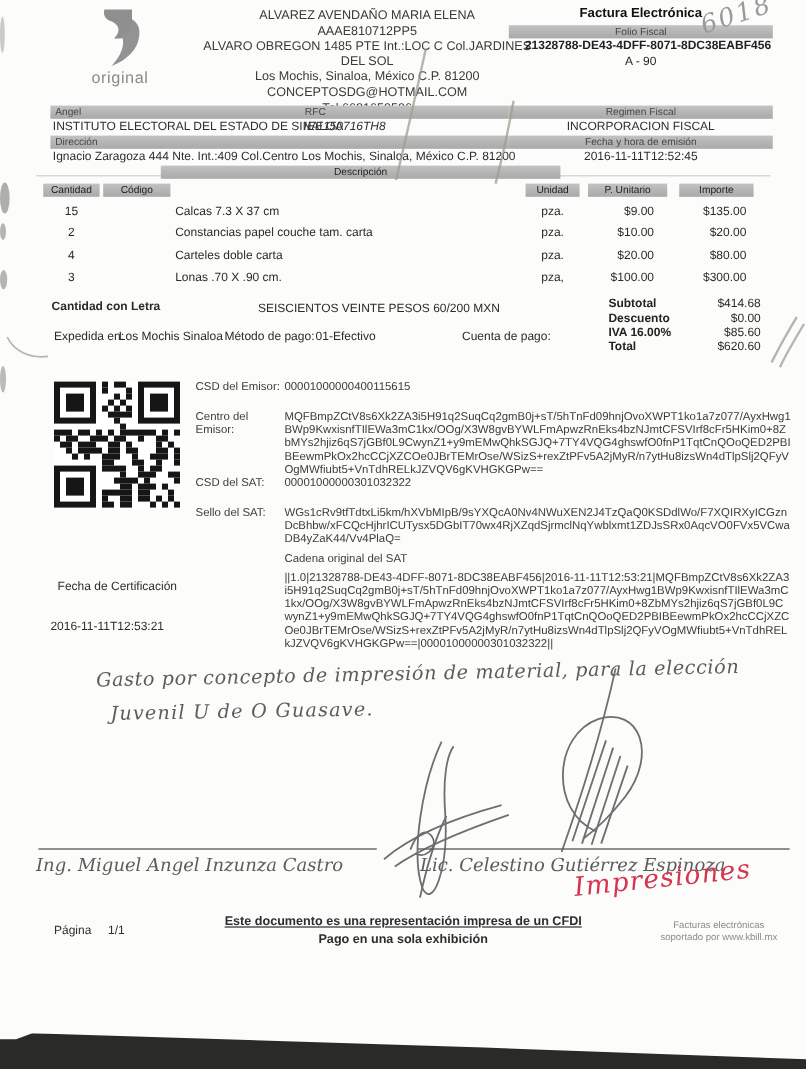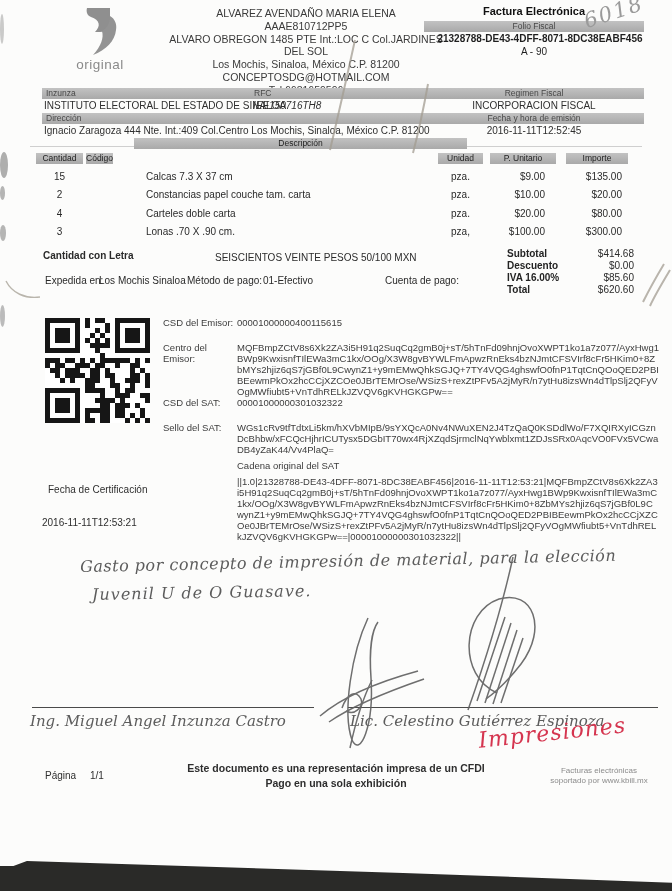--- a/index.html
+++ b/index.html
@@ -37,21 +37,21 @@
   .val-rfc{left:253px;top:100px;font-style:italic;}
   .val-regimen{left:424px;top:100px;width:220px;}
   .bar-dir{left:42px;top:113px;width:378px;}
   .bar-fecha{left:424px;top:113px;width:220px;}
   .val-dir{left:44px;top:125px;width:390px;}
   .val-fecha{left:424px;top:125px;width:220px;}
   .divider{left:30px;top:146px;width:612px;height:1px;background:#cfcfcf;}
 
   
   .h-cant{left:36px;top:153px;width:47px;}
-  .h-cod{left:86px;top:153px;width:27px;}
+  .h-cod{left:86px;top:153px;width:56px;}
   .h-desc{left:134px;top:138px;width:333px;}
   .h-uni{left:438px;top:153px;width:45px;}
   .h-pu{left:490px;top:153px;width:66px;}
   .h-imp{left:566px;top:153px;width:62px;}
   .cell{position:absolute;font-size:10px;line-height:11px;color:#2a2a2a;}
   .c-cant{left:36px;width:47px;text-align:center;}
   .c-desc{left:146px;width:290px;}
   .c-uni{left:438px;width:45px;text-align:center;}
   .c-pu{left:465px;width:80px;text-align:right;}
   .c-imp{left:542px;width:80px;text-align:right;}
@@ -82,21 +82,21 @@
   .sig-line{position:absolute;height:1px;background:#4a4a4a;}
   .sig-line.l{left:32px;top:707px;width:282px;}
   .sig-line.r{left:348px;top:707px;width:310px;}
   .signer{top:712px;font-size:15px;}
   .signer.l{left:30px;}
   .signer.r{left:350px;}
 
   
   .pagina-label{left:45px;top:770px;}
   .pagina-val{left:90px;top:770px;}
-  .foot-c1{left:166px;top:762px;width:340px;font-weight:bold;text-align:center;}
+  .foot-c1{left:166px;top:762px;width:340px;font-weight:bold;text-align:center;text-decoration:underline;}
   .foot-c2{left:166px;top:777px;width:340px;font-weight:bold;text-align:center;}
   .foot-r{left:540px;top:766px;width:118px;text-align:center;color:#8b8b8b;font-size:8px;line-height:10px;}
 
   
   .black-band{left:0;top:850px;width:672px;height:41px;background:#2a2a28;
     clip-path:polygon(0 39%,2% 39%,4% 27%,60% 56%,100% 80%,100% 100%,0 100%);}
   .smudge{position:absolute;background:#6d6d6d;border-radius:50%;}
   .scribbles{left:0;top:0;width:672px;height:891px;pointer-events:none;}
 </style>
 </head>
@@ -119,21 +119,21 @@
     <div>Tel.6681659596</div>
   </div>
 
   <div class="abs factbox">
     <div class="fact-title">Factura Electrónica</div>
     <div class="bar center">Folio Fiscal</div>
     <div class="val bold">21328788-DE43-4DFF-8071-8DC38EABF456</div>
     <div class="val">A - 90</div>
   </div>
 
-  <div class="bar left bar-nombre">Inzunza</div>
+  <div class="bar left bar-nombre">Angel</div>
   <div class="bar left bar-rfc">RFC</div>
   <div class="bar center bar-regimen">Regimen Fiscal</div>
   <div class="abs t10 val-nombre">INSTITUTO ELECTORAL DEL ESTADO DE SINALOA</div>
   <div class="abs t10 val-rfc">IEE150716TH8</div>
   <div class="abs t10 ctr val-regimen">INCORPORACION FISCAL</div>
   <div class="bar left bar-dir">Dirección</div>
   <div class="bar center bar-fecha">Fecha y hora de emisión</div>
   <div class="abs t10 val-dir">Ignacio Zaragoza  444 Nte. Int.:409 Col.Centro Los Mochis, Sinaloa, México C.P. 81200</div>
   <div class="abs t10 ctr val-fecha">2016-11-11T12:52:45</div>
   <div class="abs divider"></div>
@@ -168,21 +168,21 @@
   </div>
   <div>
     <span class="cell c-cant" style="top:226px">3</span>
     <span class="cell c-desc" style="top:226px">Lonas .70 X .90 cm.</span>
     <span class="cell c-uni" style="top:226px">pza,</span>
     <span class="cell c-pu" style="top:226px">$100.00</span>
     <span class="cell c-imp" style="top:226px">$300.00</span>
   </div>
 
   <div class="cell letra-label">Cantidad con Letra</div>
-  <div class="cell letra-val">SEISCIENTOS VEINTE PESOS  50/100 MXN</div>
+  <div class="cell letra-val">SEISCIENTOS VEINTE PESOS  60/200 MXN</div>
   <span class="cell tl" style="top:248px">Subtotal</span>
   <span class="cell tv" style="top:248px">$414.68</span>
   <span class="cell tl" style="top:260px">Descuento</span>
   <span class="cell tv" style="top:260px">$0.00</span>
   <span class="cell tl" style="top:272px">IVA 16.00%</span>
   <span class="cell tv" style="top:272px">$85.60</span>
   <span class="cell tl" style="top:284px">Total</span>
   <span class="cell tv" style="top:284px">$620.60</span>
 
   <span class="cell pay" style="left:45px">Expedida en:</span>

